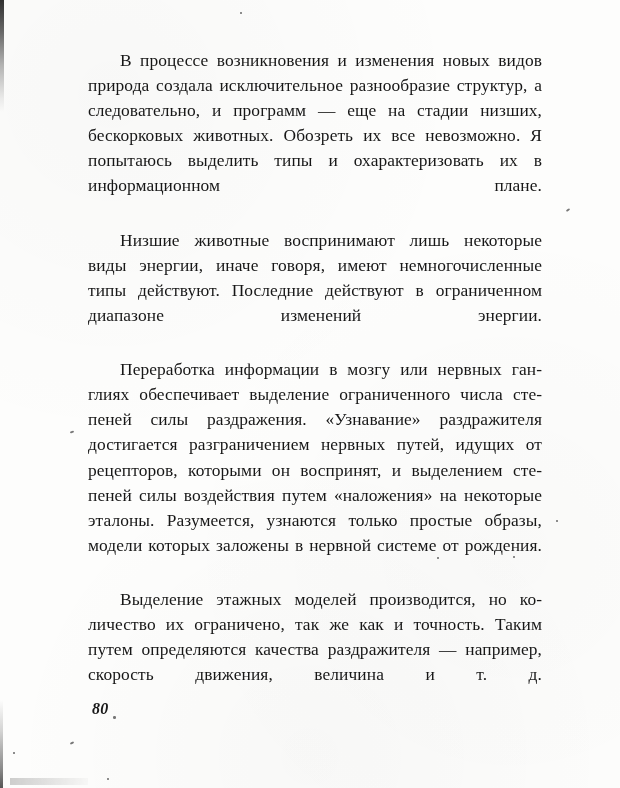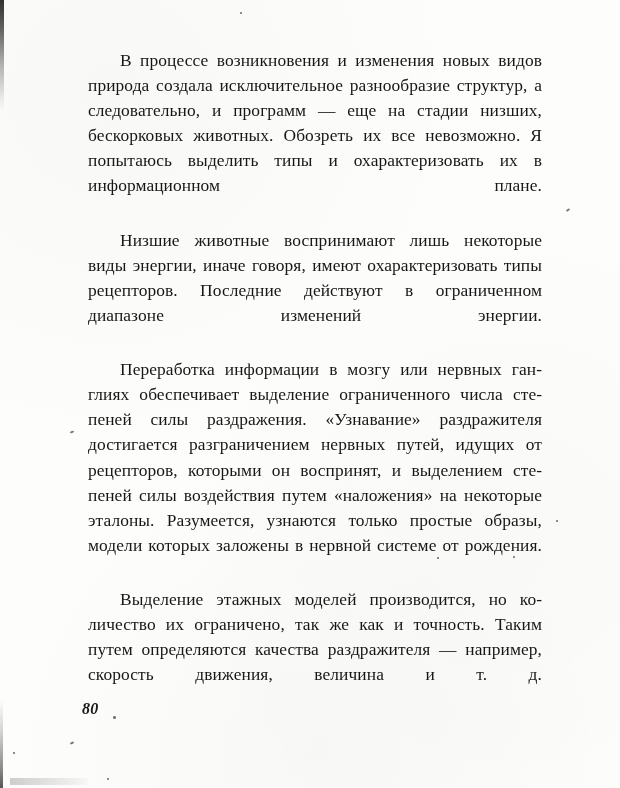--- a/index.html
+++ b/index.html
@@ -81,21 +81,21 @@
 
   
   p.para:after {
     content: "";
     display: inline-block;
     width: 100%;
   }
 
   .folio {
     position: absolute;
-    left: 82px;
+    left: 92px;
     top: 700px;
     font-family: "Liberation Serif", "DejaVu Serif", serif;
     font-style: italic;
     font-weight: 700;
     font-size: 16px;
     color: #191919;
     letter-spacing: 0.01em;
   }
 
   
@@ -118,21 +118,21 @@
 <body>
 
 <div class="page">
 
   <div class="paper-grain"></div>
   <div class="scan-edge"></div>
   <div class="scan-edge-low"></div>
 
   <div class="text-block">
     <p class="para">В процессе возникновения и изменения новых видов природа создала исключительное разнообразие струк­тур, а следовательно, и программ — еще на стадии низ­ших, бескорковых животных. Обозреть их все невоз­можно. Я попытаюсь выделить типы и охарактеризовать их в информационном плане.</p>
-    <p class="para">Низшие животные воспринимают лишь некоторые виды энергии, иначе говоря, имеют охарактеризовать типы рецепторов. Последние действуют в ограниченном диапазоне изменений энергии.</p>
+    <p class="para">Низшие животные воспринимают лишь некоторые виды энергии, иначе говоря, имеют немногочисленные типы действуют. Последние действуют в ограниченном диапазоне изменений энергии.</p>
     <p class="para">Переработка информации в мозгу или нервных ган­глиях обеспечивает выделение ограниченного числа сте­пеней силы раздражения. «Узнавание» раздражителя достигается разграничением нервных путей, идущих от рецепторов, которыми он воспринят, и выделением сте­пеней силы воздействия путем «наложения» на некото­рые эталоны. Разумеется, узнаются только простые об­разы, модели которых заложены в нервной системе от рождения.</p>
     <p class="para">Выделение этажных моделей производится, но ко­личество их ограничено, так же как и точность. Таким путем определяются качества раздражителя — напри­мер, скорость движения, величина и т. д.</p>
 
   </div>
 
   <div class="folio">80</div>
 
   <span class="speck" style="left:240px; top:12px;  width:2px;  height:2px;"></span>
   <span class="speck" style="left:566px; top:209px; width:4px;  height:2px; transform:rotate(-35deg);"></span>
   <span class="speck" style="left:70px;  top:431px; width:4px;  height:2px; transform:rotate(-20deg);"></span>

